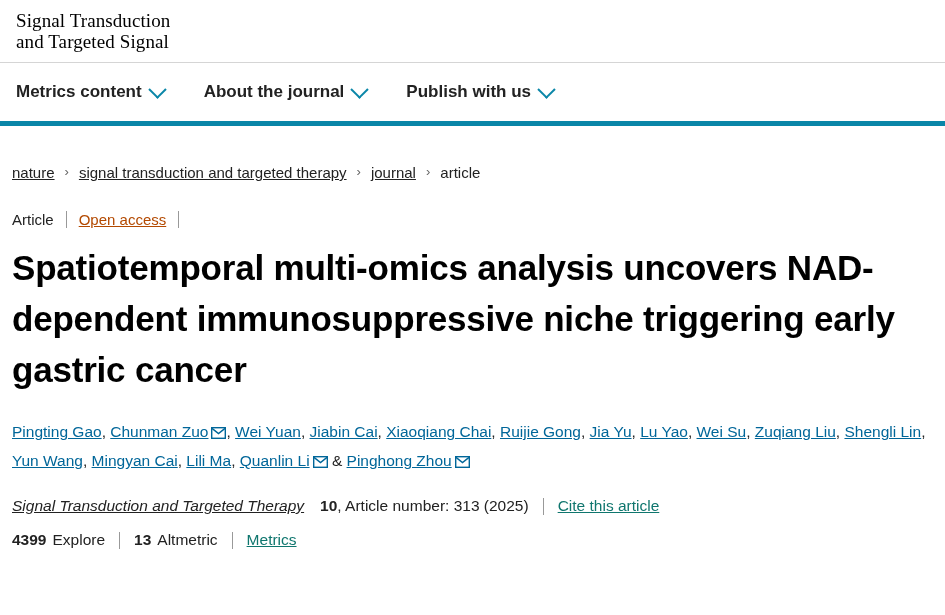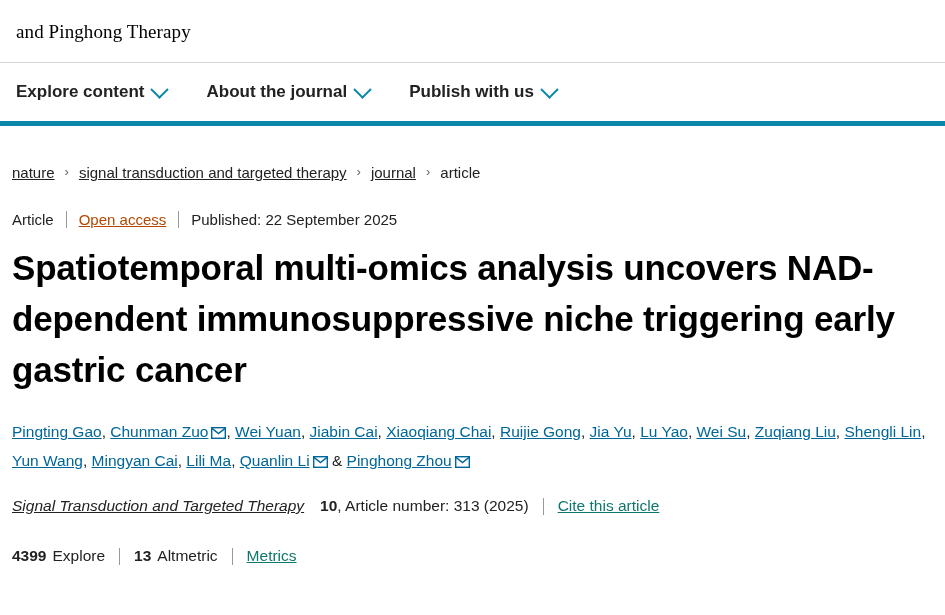--- a/index.html
+++ b/index.html
@@ -146,48 +146,49 @@
   .vol { font-weight: 700; margin-left: 10px; }
   .cite-sep {
     display: inline-block;
     width: 1px;
     height: 17px;
     background: #999999;
     margin: 0 14px;
   }
 
   .metrics-line {
-    margin-top: 32px;
+    margin-top: 16px;
     font-size: 15.5px;
     color: #222222;
     display: flex;
     align-items: center;
   }
   .metrics-num { font-weight: 700; margin-right: 6px; }
   .metrics-label { margin-right: 14px; }
   .metrics-sep {
     display: inline-block;
     width: 1px;
     height: 17px;
     background: #999999;
     margin-right: 14px;
   }
 </style>
 </head>
 <body>
 
 <div class="masthead">
   <div class="journal-logo">
-    <div>and Pinghong Therapy</div>
+    <div>Signal Transduction</div>
+    <div>and Targeted Signal</div>
   </div>
 </div>
 
 <div class="navbar">
   <div class="nav-item">
-    <span>Explore content</span>
+    <span>Metrics content</span>
     <span class="chev"></span>
   </div>
   <div class="nav-item">
     <span>About the journal</span>
     <span class="chev"></span>
   </div>
   <div class="nav-item">
     <span>Publish with us</span>
     <span class="chev"></span>
   </div>
@@ -203,21 +204,20 @@
     <a href="#">journal</a>
     <span class="crumb-sep">›</span>
     <span class="crumb-current">article</span>
   </div>
 
   <div class="meta-line">
     <span>Article</span>
     <span class="meta-sep"></span>
     <a href="#" class="open-access">Open access</a>
     <span class="meta-sep"></span>
-    <span>Published: 22 September 2025</span>
   </div>
 
   <h1 class="article-title">Spatiotemporal multi-omics analysis uncovers NAD-dependent immunosuppressive niche triggering early gastric cancer</h1>
 
   <div class="authors">
     <a href="#">Pingting Gao</a><span>, </span><a href="#">Chunman Zuo</a><span class="mail"><svg width="15" height="12" viewBox="0 0 15 12">
           <rect x="0.7" y="0.7" width="13.6" height="10.6" fill="#ffffff" stroke="#006699" stroke-width="1.4"></rect>
           <path d="M1 1.4 L7.5 6.6 L14 1.4" fill="none" stroke="#006699" stroke-width="1.4"></path>
         </svg></span><span>, </span><a href="#">Wei Yuan</a><span>, </span><a href="#">Jiabin Cai</a><span>, </span><a href="#">Xiaoqiang Chai</a><span>, </span><a href="#">Ruijie Gong</a><span>, </span><a href="#">Jia Yu</a><span>, </span><a href="#">Lu Yao</a><span>, </span><a href="#">Wei Su</a><span>, </span><a href="#">Zuqiang Liu</a><span>, </span><a href="#">Shengli Lin</a><span>, </span><a href="#">Yun Wang</a><span>, </span><a href="#">Mingyan Cai</a><span>, </span><a href="#">Lili Ma</a><span>, </span><a href="#">Quanlin Li</a><span class="mail"><svg width="15" height="12" viewBox="0 0 15 12">
           <rect x="0.7" y="0.7" width="13.6" height="10.6" fill="#ffffff" stroke="#006699" stroke-width="1.4"></rect>

